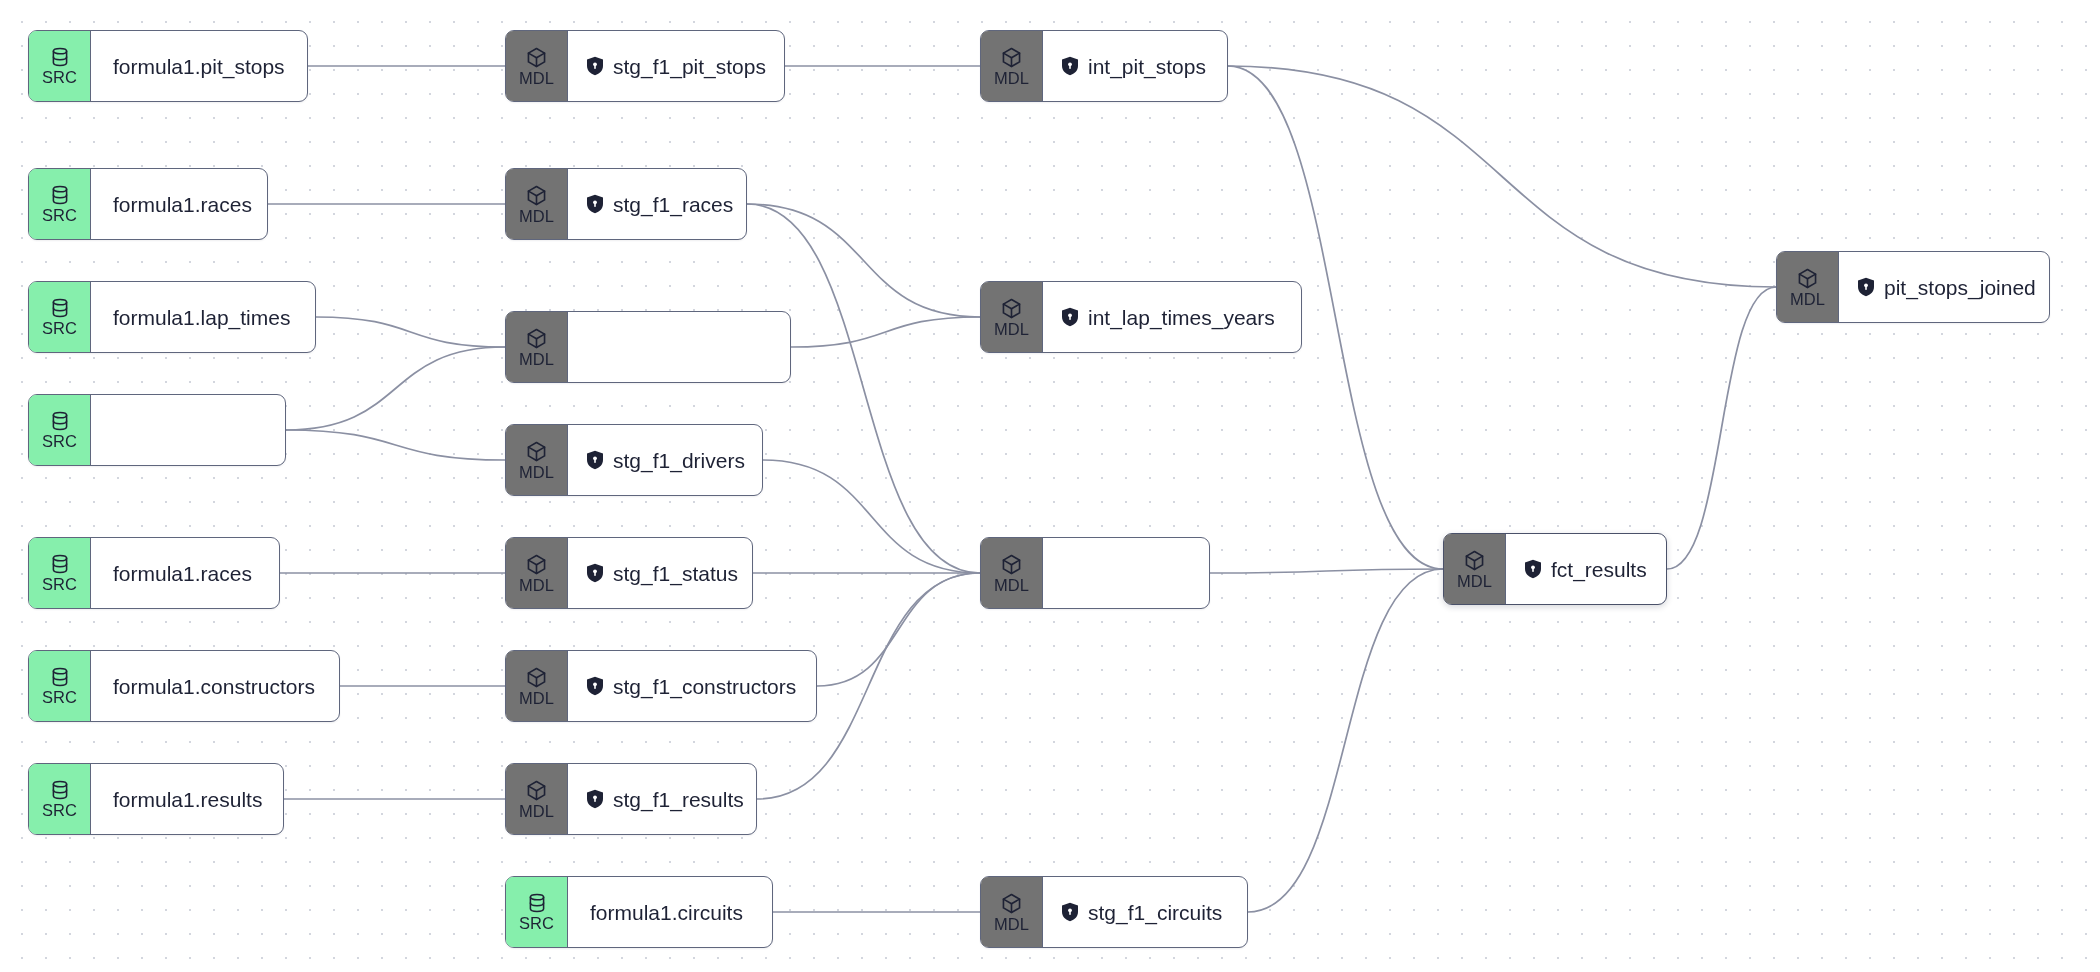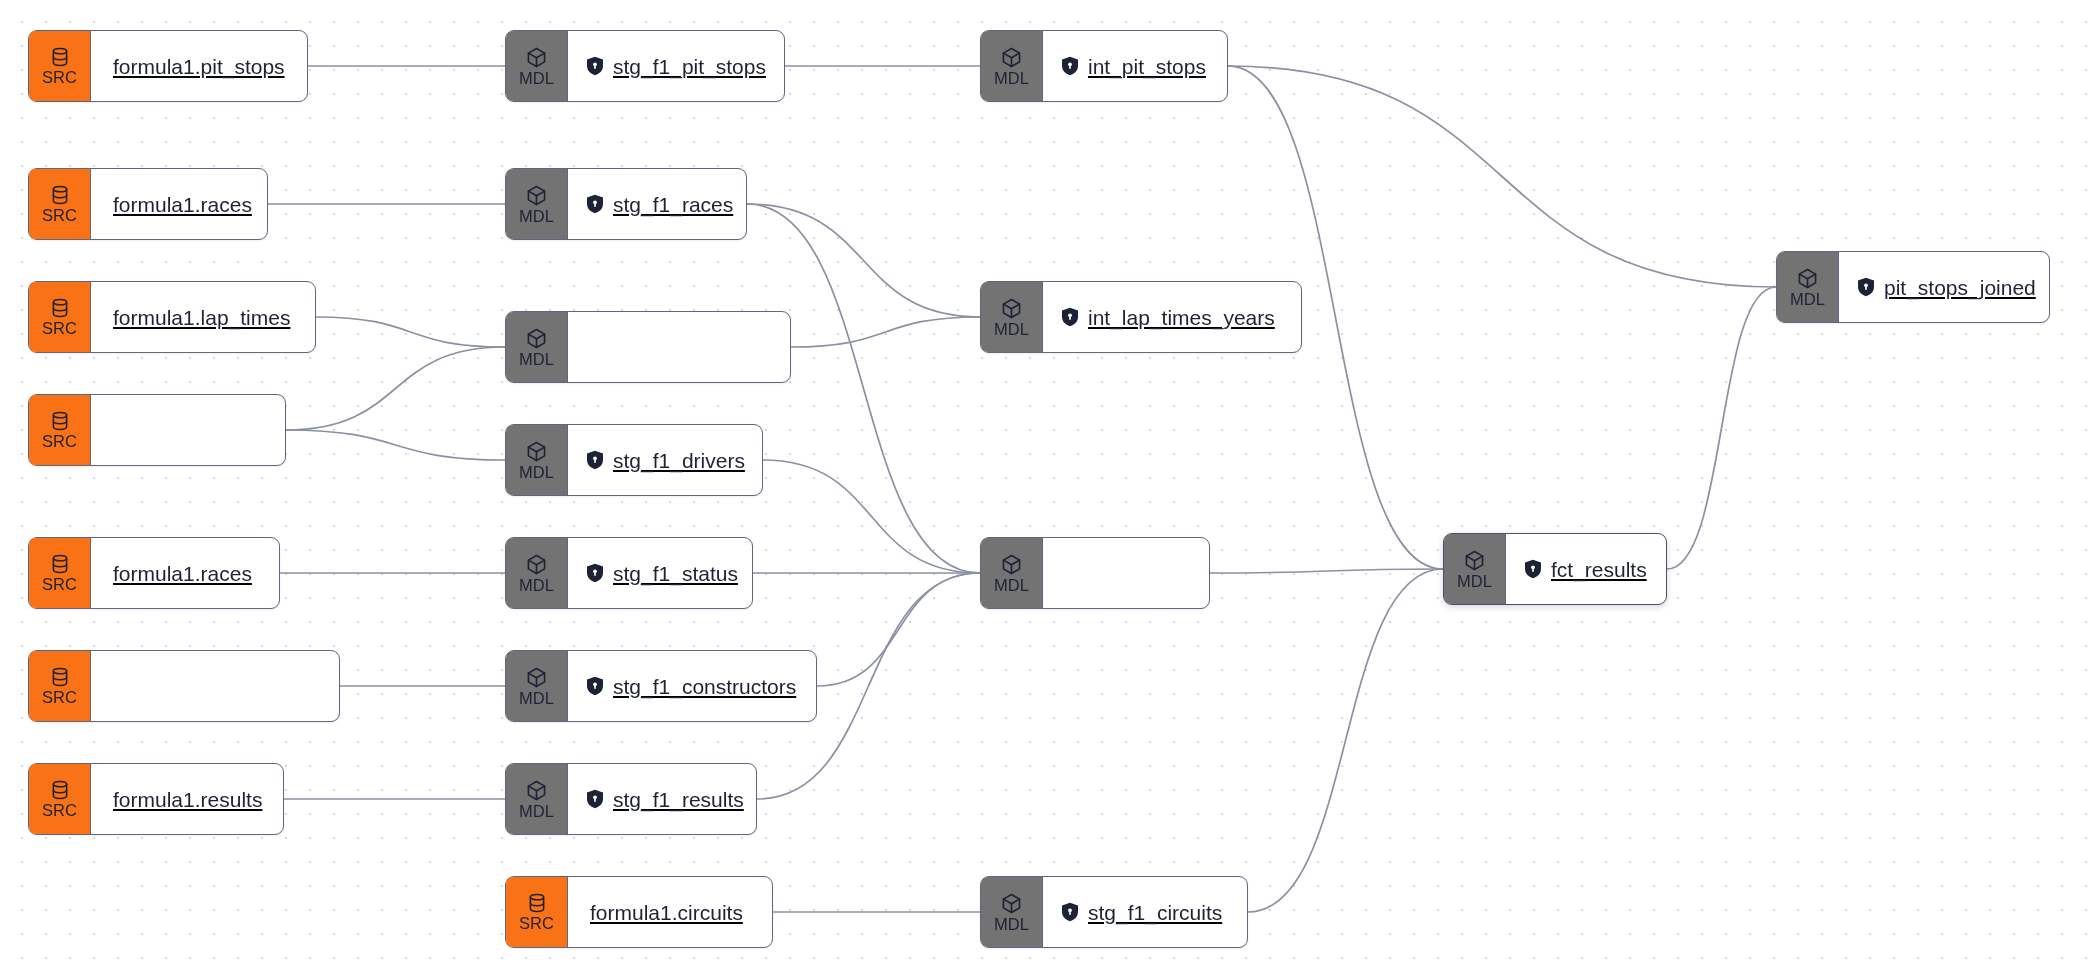--- a/index.html
+++ b/index.html
@@ -39,37 +39,36 @@
   .badge{
     width:62px;
     flex:0 0 62px;
     display:flex;flex-direction:column;
     align-items:center;justify-content:center;
     border-radius:7px 0 0 7px;
     border-right:1.4px solid #5f667d;
     box-sizing:border-box;
     gap:1px;
   }
-  .badge.src{background:#f97316;}
+  .badge.src{background:#86efac;}
   .badge.mdl{background:#737373;}
   .badge svg{display:block;}
   .badge .btxt{
     font-size:16.5px;
     line-height:1;
     color:#1e2235;
     letter-spacing:.1px;
     font-family:"Liberation Sans", sans-serif;
   }
   .body{
     flex:1 1 auto;
     display:flex;align-items:center;
     padding:0 20px 0 18px;
     gap:9px;
     white-space:nowrap;
-    text-decoration:underline;
   }
   .body.pad-src{padding-left:22px;}
   .label{
     font-size:21px;
     color:#1e2235;
     line-height:1;
     font-family:"Liberation Sans", sans-serif;
   }
   .shield{flex:0 0 auto;display:block;}
 </style>
@@ -178,20 +177,23 @@
         <div class="badge src">
           <span>
             <svg width="22" height="22" viewBox="0 0 24 24" fill="none" stroke="#1e2235" stroke-width="1.7" stroke-linejoin="round" stroke-linecap="round">
               <ellipse cx="12" cy="5.6" rx="7.2" ry="2.9"></ellipse>
               <path d="M4.8 5.6v12.8c0 1.6 3.22 2.9 7.2 2.9s7.2-1.3 7.2-2.9V5.6"></path>
               <path d="M4.8 12c0 1.6 3.22 2.9 7.2 2.9s7.2-1.3 7.2-2.9"></path>
             </svg>
           </span>
           <span class="btxt">SRC</span>
         </div>
+        <div class="body pad-src">
+          <span class="label">formula1.constructors</span>
+        </div>
       </div>
       <div class="node" style="left: 28px; top: 763px; width: 256px;">
         <div class="badge src">
           <span>
             <svg width="22" height="22" viewBox="0 0 24 24" fill="none" stroke="#1e2235" stroke-width="1.7" stroke-linejoin="round" stroke-linecap="round">
               <ellipse cx="12" cy="5.6" rx="7.2" ry="2.9"></ellipse>
               <path d="M4.8 5.6v12.8c0 1.6 3.22 2.9 7.2 2.9s7.2-1.3 7.2-2.9V5.6"></path>
               <path d="M4.8 12c0 1.6 3.22 2.9 7.2 2.9s7.2-1.3 7.2-2.9"></path>
             </svg>
           </span>

